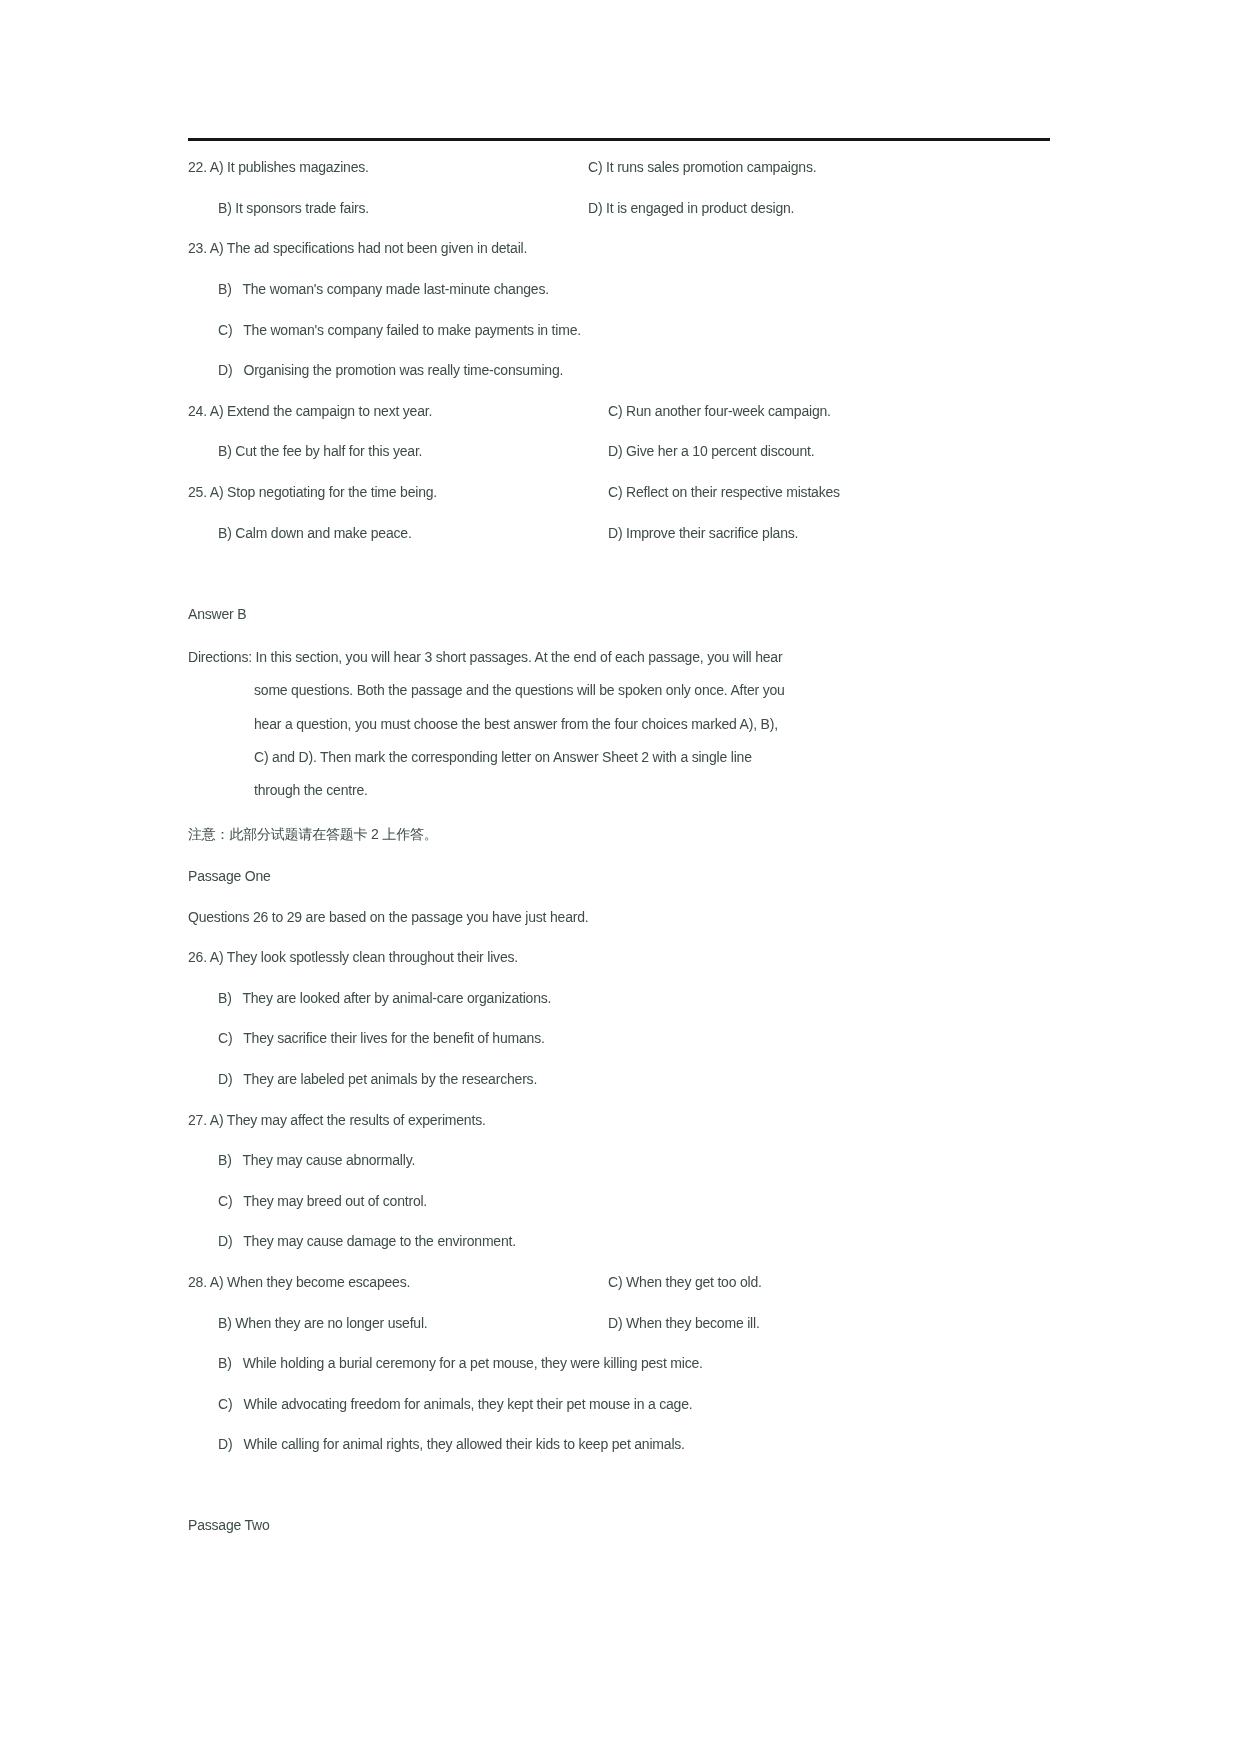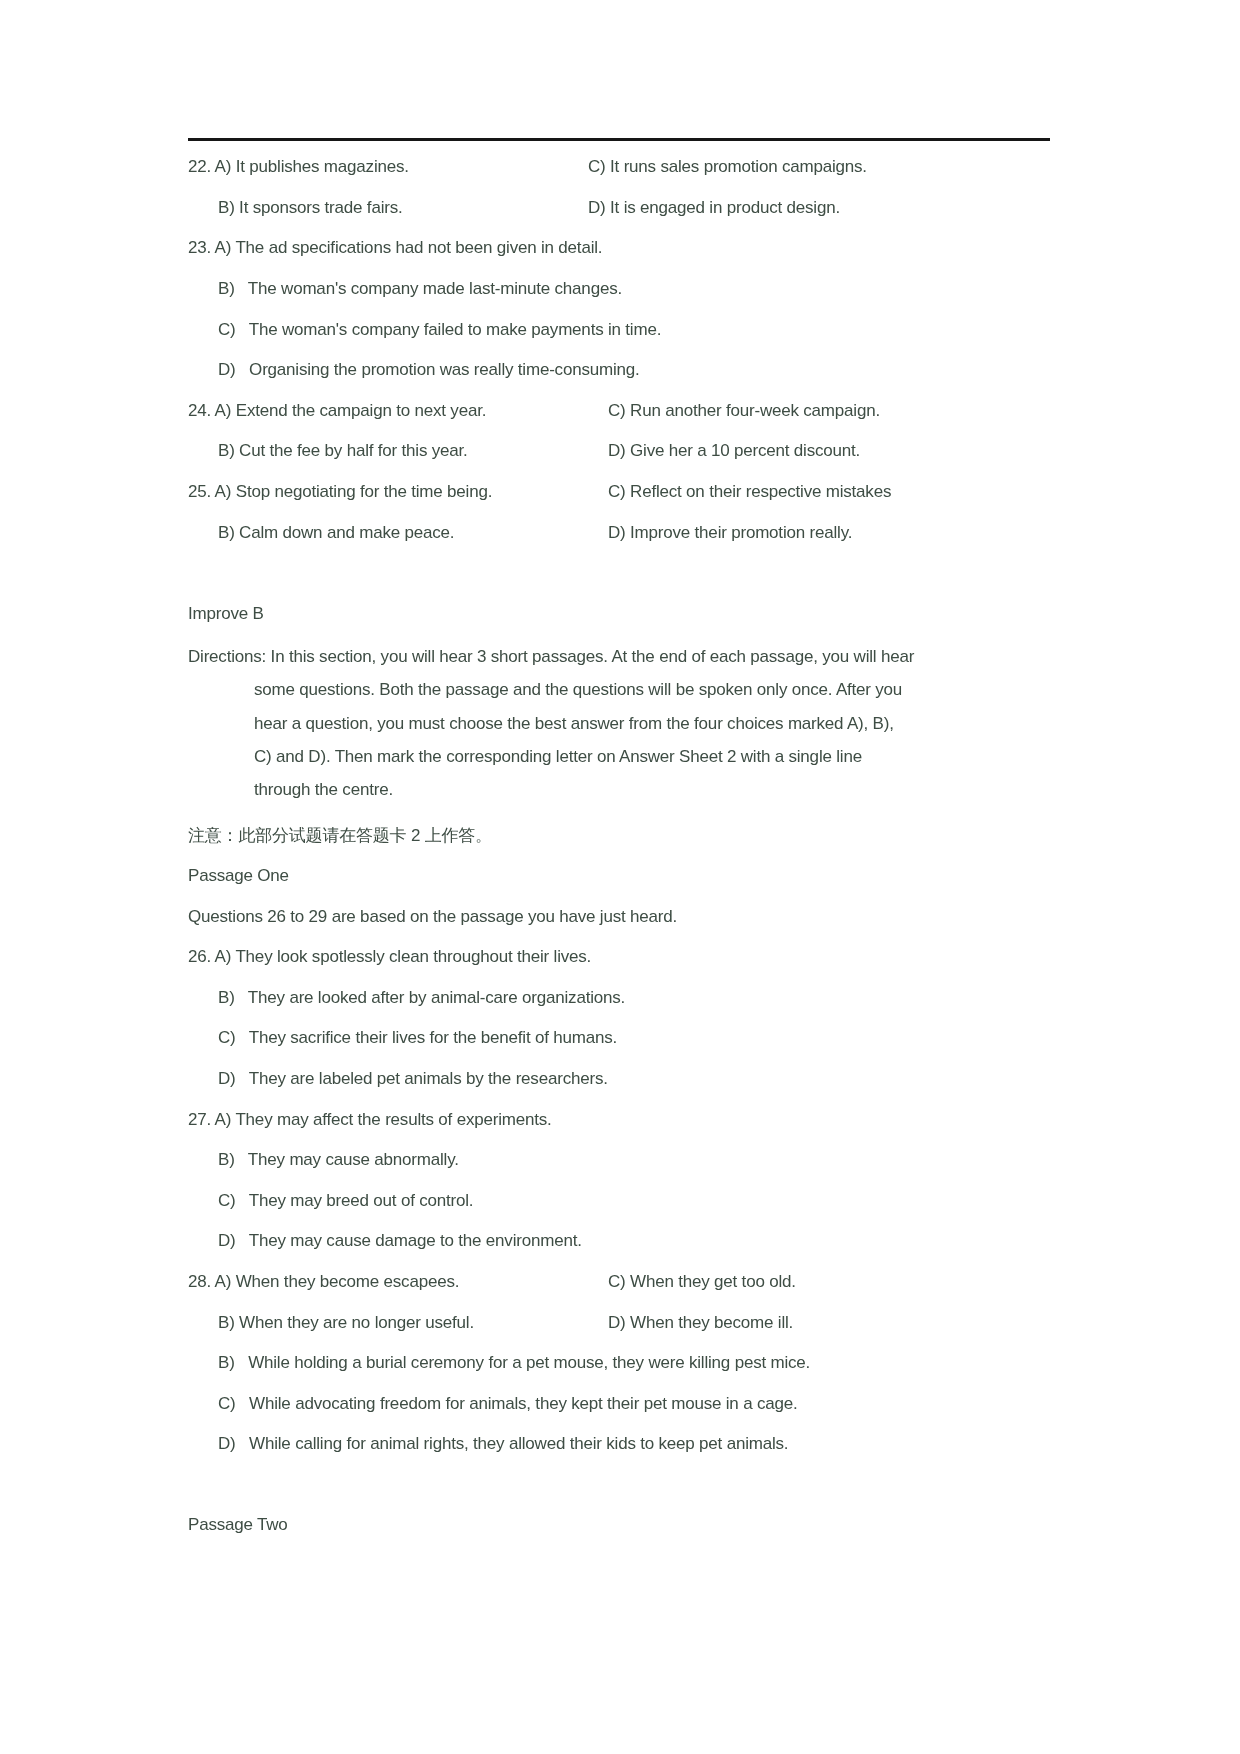--- a/index.html
+++ b/index.html
@@ -3,21 +3,21 @@
 <meta charset="utf-8">
 <style>
   html,body{margin:0;padding:0;background:#ffffff;}
   .sheet{
     position:relative;
     width:1240px;
     height:1754px;
     background:#ffffff;
     font-family:"Liberation Sans","DejaVu Sans",sans-serif;
     color:#3e4d44;
-    font-size:17px;
+    font-size:14px;
     letter-spacing:-0.2px;
     overflow:hidden;
   }
   .content{position:absolute;left:188px;top:0;width:866px;}
   .rule{position:absolute;top:138px;left:0;width:862px;height:3px;background:#161616;}
   .flow{position:absolute;top:147px;left:0;width:866px;}
   .row{position:relative;height:40.6px;display:flex;align-items:center;white-space:pre;}
   .row span{display:inline-block;}
   .ind{padding-left:30px;}
   .c2{position:absolute;left:400px;top:50%;transform:translateY(-50%);}
@@ -66,27 +66,27 @@
         <span>B) Cut the fee by half for this year.</span>
         <span class="c2 c2b">D) Give her a 10 percent discount.</span>
       </div>
 
       <div class="row">
         <span>25. A) Stop negotiating for the time being.</span>
         <span class="c2 c2b">C) Reflect on their respective mistakes</span>
       </div>
       <div class="row ind">
         <span>B) Calm down and make peace.</span>
-        <span class="c2 c2b">D) Improve their promotion really.</span>
+        <span class="c2 c2b">D) Improve their sacrifice plans.</span>
       </div>
 
       <div class="spacer"></div>
 
       <div class="row">
-        <span>Improve B</span>
+        <span>Answer B</span>
       </div>
 
       <div class="dirblock">
         <div class="dline">
           <span>Directions: In this section, you will hear 3 short passages. At the end of each passage, you will hear</span>
         </div>
         <div class="dline dcont">
           <span>some questions. Both the passage and the questions will be spoken only once. After you</span>
         </div>
         <div class="dline dcont">

